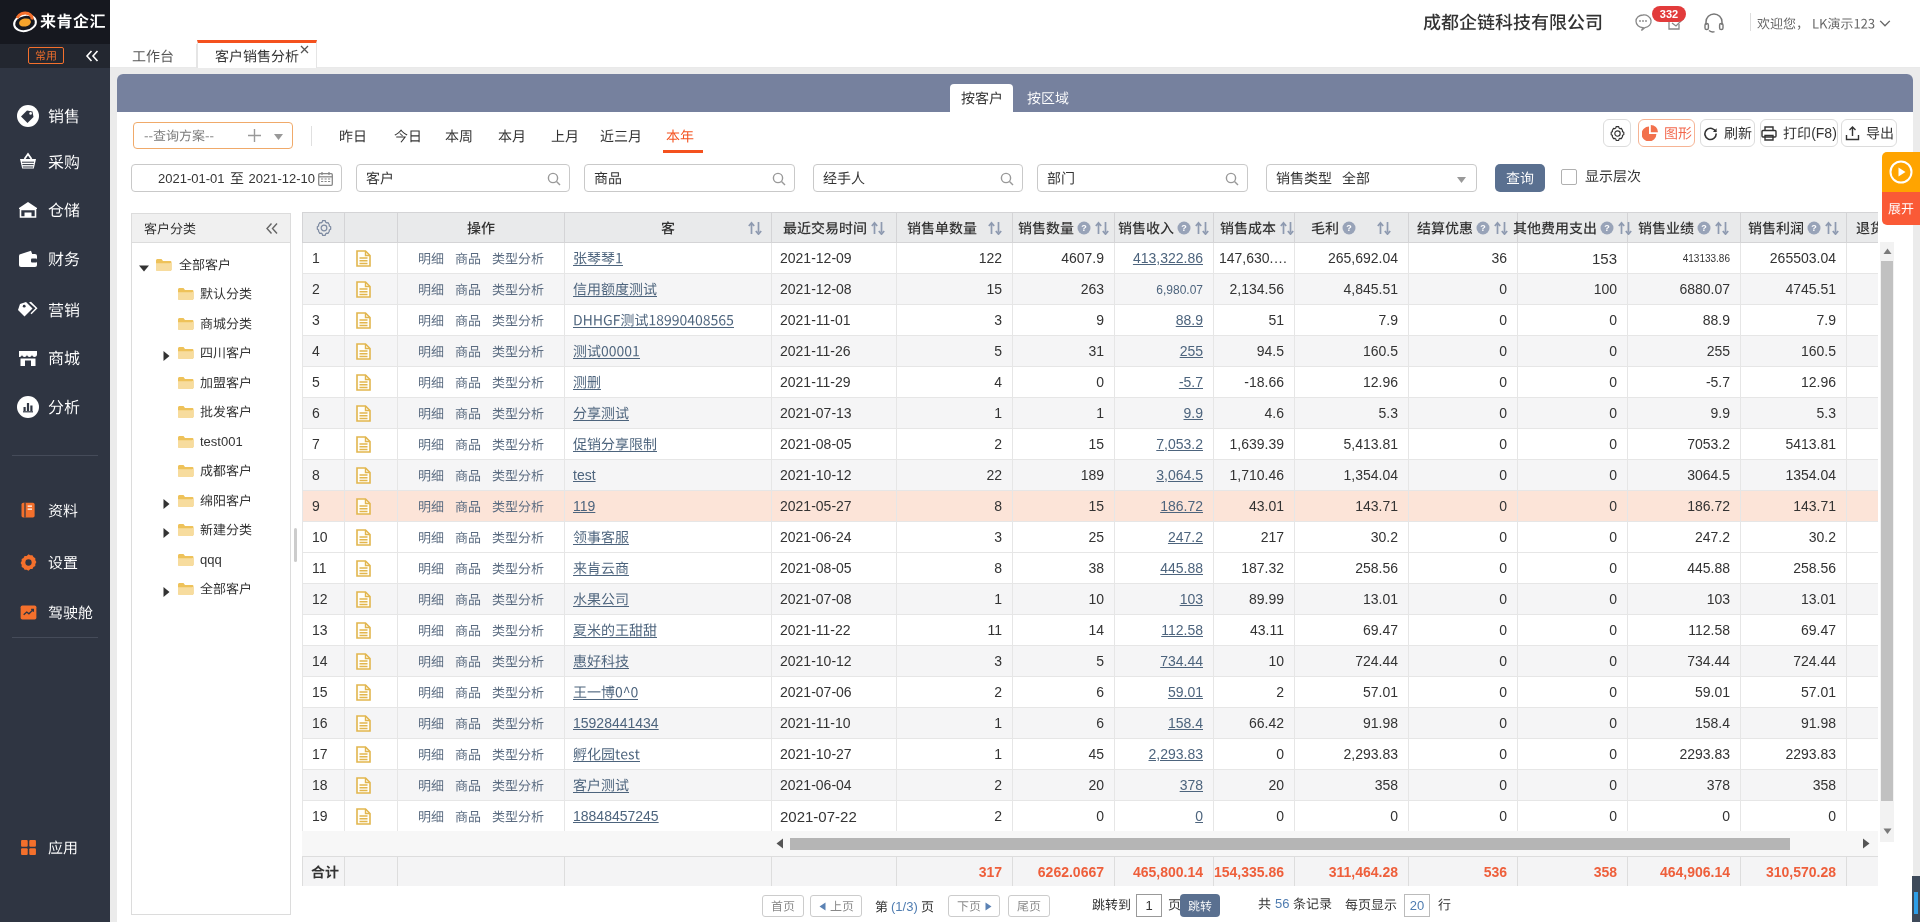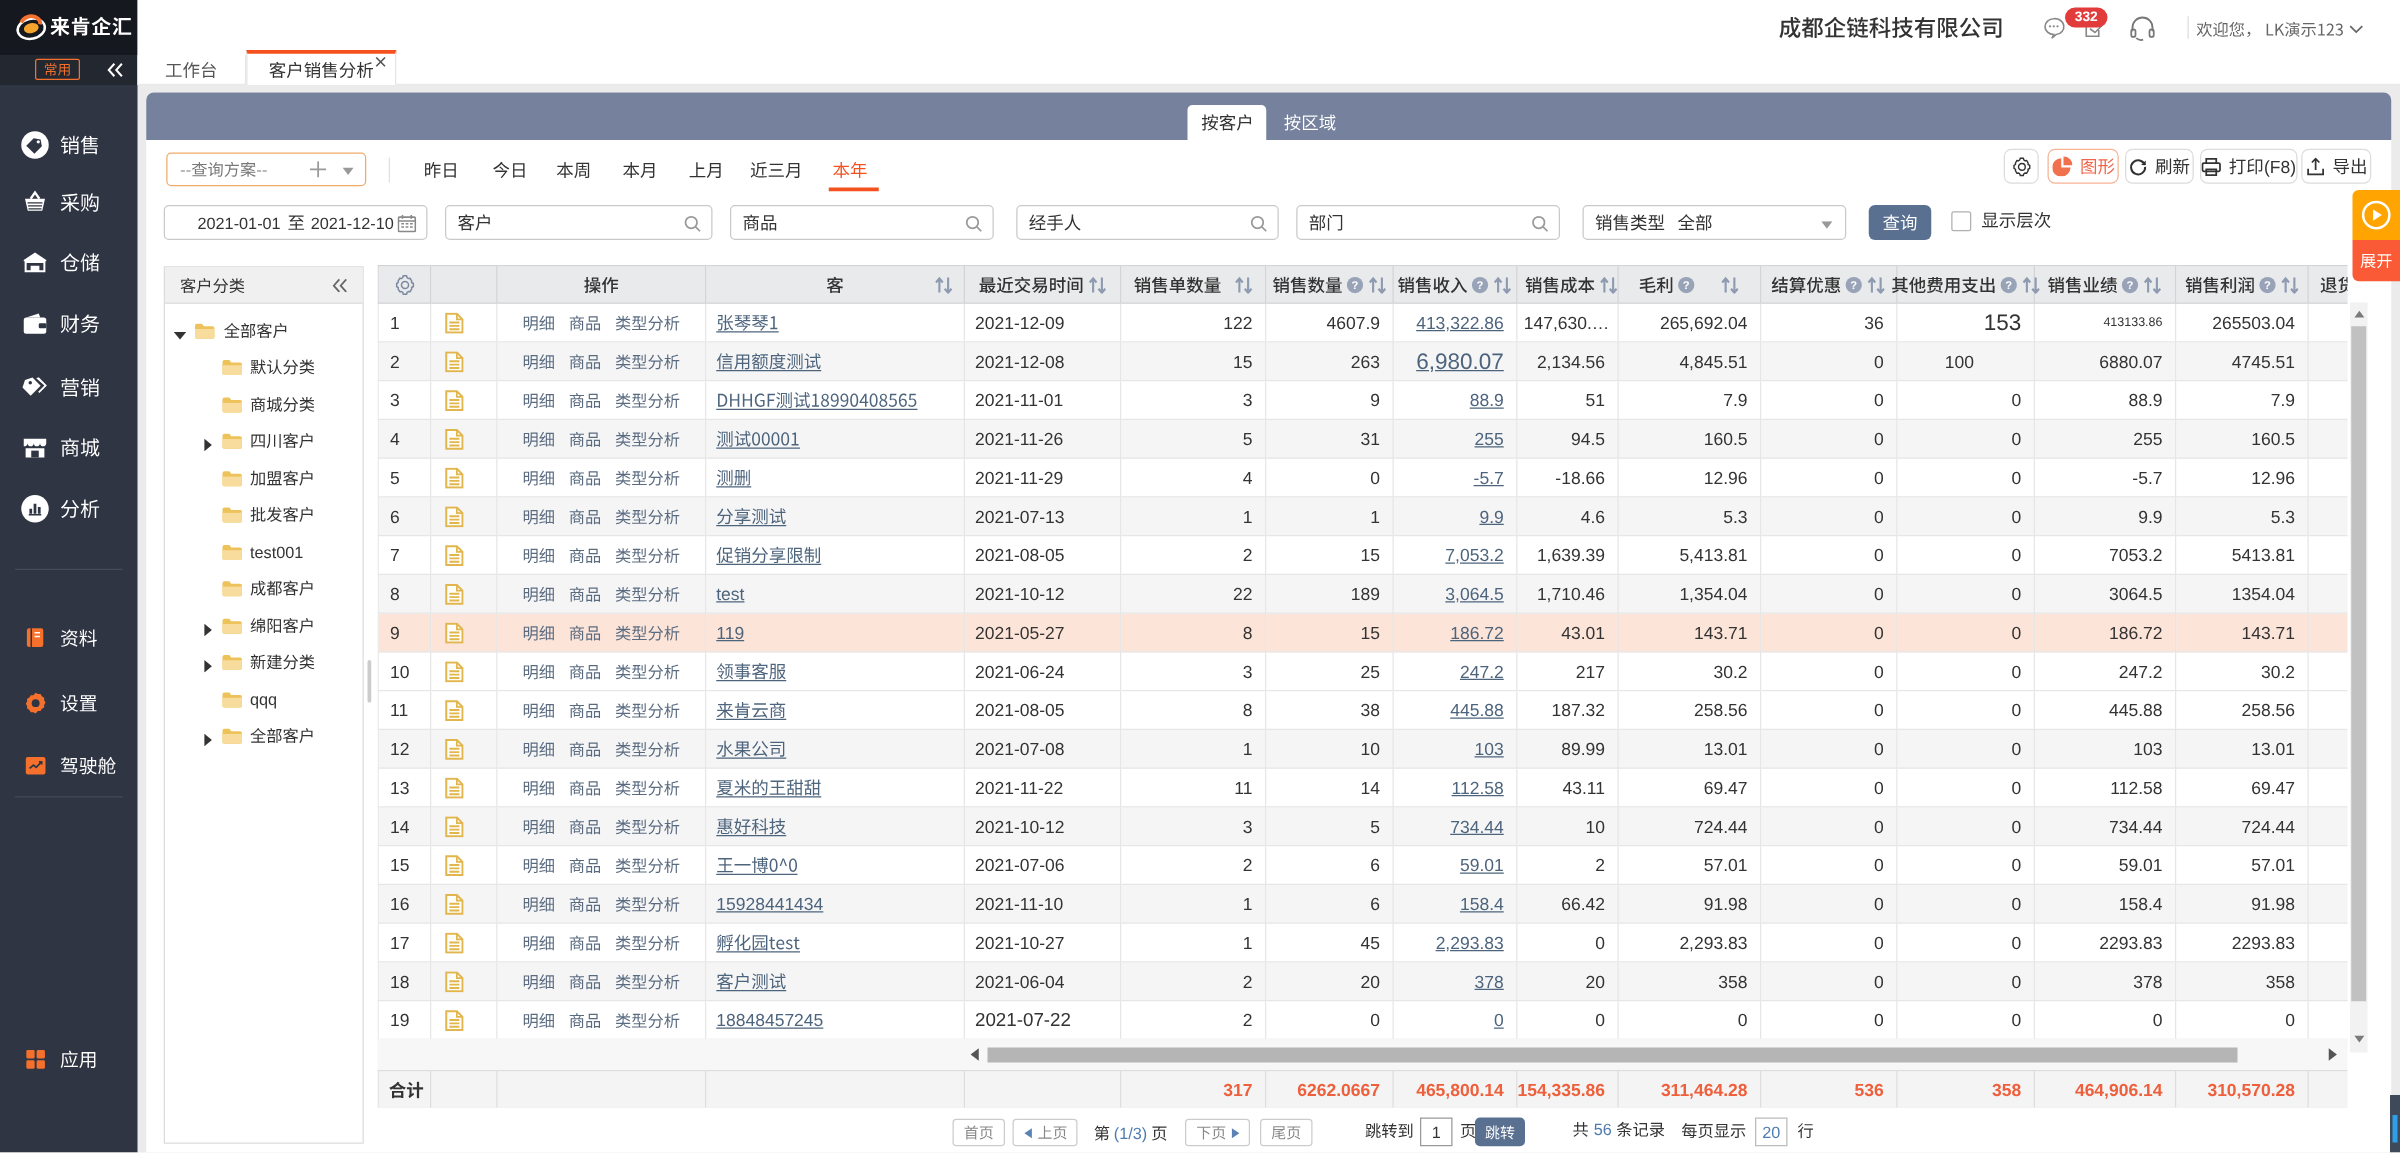--- a/index.html
+++ b/index.html
@@ -1258,21 +1258,21 @@
               </span>
             </div>
           </td>
           <td style="border:1px solid #e6e6e6;padding-left:8px;font-size:14px">2021-12-09</td>
           <td style="border:1px solid #e6e6e6;text-align:right;padding-right:10px;font-size:14px">122</td>
           <td style="border:1px solid #e6e6e6;text-align:right;padding-right:10px;font-size:14px">4607.9</td>
           <td style="border:1px solid #e6e6e6;text-align:right;padding-right:10px;font-size:14px"><span style="font-size:14px;color:#4d647d;text-decoration:underline">413,322.86</span></td>
           <td style="border:1px solid #e6e6e6;padding-left:5px;font-size:14px">147,630.…</td>
           <td style="border:1px solid #e6e6e6;text-align:right;padding-right:10px;font-size:14px">265,692.04</td>
           <td style="border:1px solid #e6e6e6;text-align:right;padding-right:10px;font-size:14px">36</td>
-          <td style="border:1px solid #e6e6e6;text-align:right;padding-right:10px;font-size:18px">153</td>
+          <td style="border:1px solid #e6e6e6;text-align:right;padding-right:10px;font-size:15px">153</td>
           <td style="border:1px solid #e6e6e6;text-align:right;padding-right:10px;font-size:10px">413133.86</td>
           <td style="border:1px solid #e6e6e6;text-align:right;padding-right:10px;font-size:14px">265503.04</td>
           <td style="border:1px solid #e6e6e6"></td>
         </tr>
         <tr style="height:31px;background:#f5f5f6">
           <td style="border:1px solid #e6e6e6;padding-left:9px;font-size:14px">2</td>
           <td style="border:1px solid #e6e6e6">
             <div class="fx" style="justify-content:center;transform:translateX(-8px)">
               <svg width="15" height="17" viewBox="0 0 15 17">
                 <path d="M1 1h8.5L14 5.5V16H1z" fill="#fffef8" stroke="#e2b64e" stroke-width="1.6"></path>
@@ -1317,25 +1317,25 @@
                     <use href="#g148" x="4000"></use>
                     <use href="#g149" x="5000"></use>
                   </g>
                 </svg>
               </span>
             </div>
           </td>
           <td style="border:1px solid #e6e6e6;padding-left:8px;font-size:14px">2021-12-08</td>
           <td style="border:1px solid #e6e6e6;text-align:right;padding-right:10px;font-size:14px">15</td>
           <td style="border:1px solid #e6e6e6;text-align:right;padding-right:10px;font-size:14px">263</td>
-          <td style="border:1px solid #e6e6e6;text-align:right;padding-right:10px;font-size:14px"><span style="font-size:18px;color:#4d647d;text-decoration:underline">6,980.07</span></td>
+          <td style="border:1px solid #e6e6e6;text-align:right;padding-right:10px;font-size:14px"><span style="font-size:12px;color:#4d647d;">6,980.07</span></td>
           <td style="border:1px solid #e6e6e6;text-align:right;padding-right:10px;font-size:14px">2,134.56</td>
           <td style="border:1px solid #e6e6e6;text-align:right;padding-right:10px;font-size:14px">4,845.51</td>
           <td style="border:1px solid #e6e6e6;text-align:right;padding-right:10px;font-size:14px">0</td>
-          <td style="border:1px solid #e6e6e6;text-align:center;padding-right:10px;font-size:14px">100</td>
+          <td style="border:1px solid #e6e6e6;text-align:right;padding-right:10px;font-size:14px">100</td>
           <td style="border:1px solid #e6e6e6;text-align:right;padding-right:10px;font-size:14px">6880.07</td>
           <td style="border:1px solid #e6e6e6;text-align:right;padding-right:10px;font-size:14px">4745.51</td>
           <td style="border:1px solid #e6e6e6"></td>
         </tr>
         <tr style="height:31px;background:#fff">
           <td style="border:1px solid #e6e6e6;padding-left:9px;font-size:14px">3</td>
           <td style="border:1px solid #e6e6e6">
             <div class="fx" style="justify-content:center;transform:translateX(-8px)">
               <svg width="15" height="17" viewBox="0 0 15 17">
                 <path d="M1 1h8.5L14 5.5V16H1z" fill="#fffef8" stroke="#e2b64e" stroke-width="1.6"></path>

